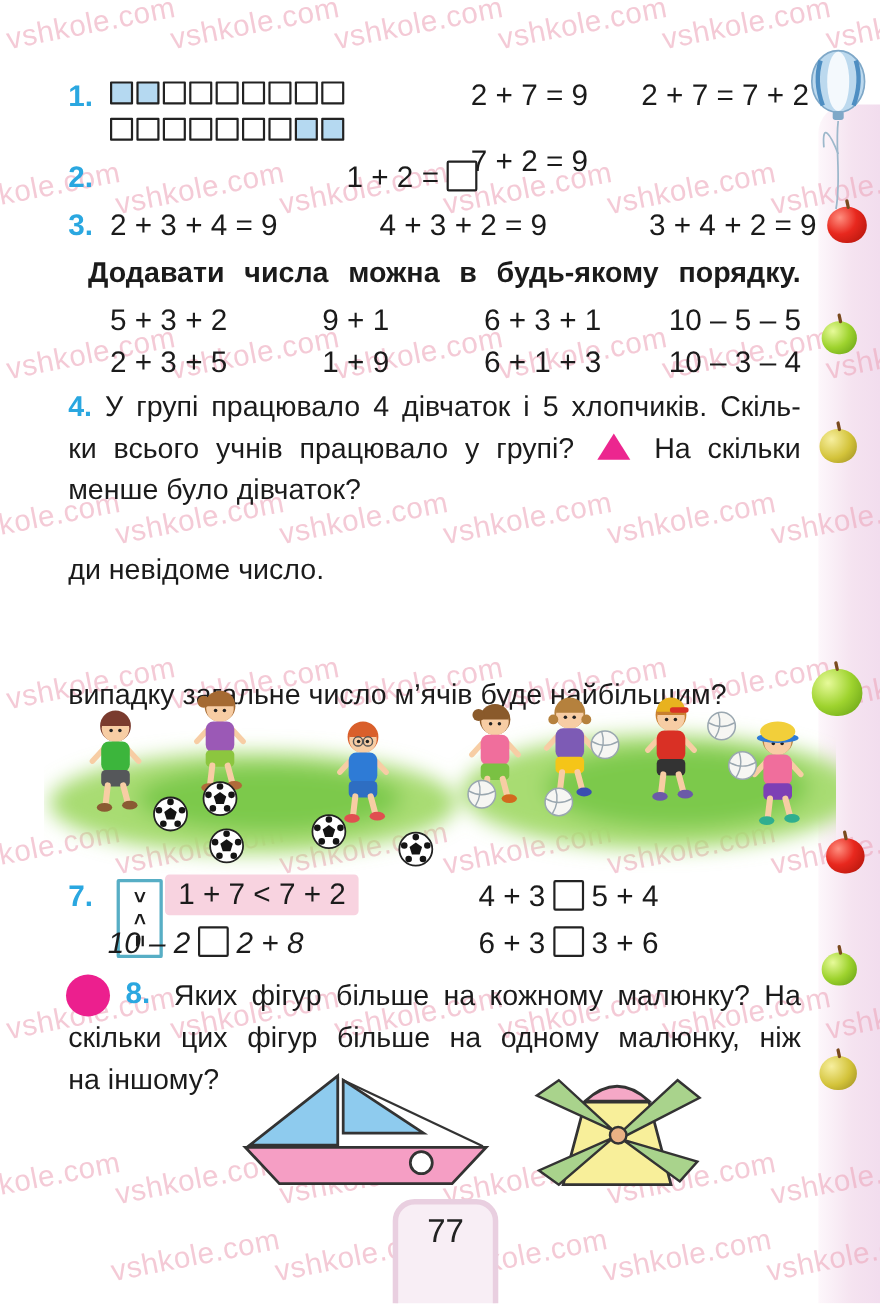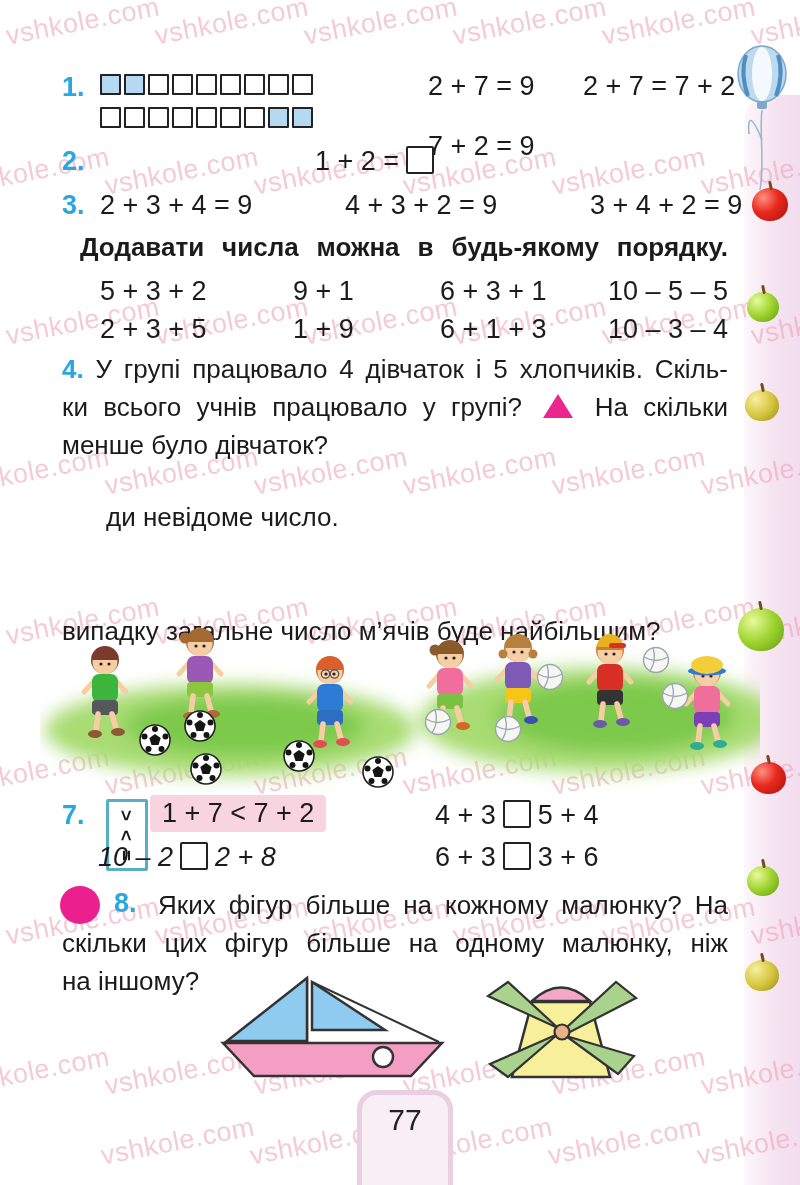--- a/index.html
+++ b/index.html
@@ -192,21 +192,21 @@
     <span class="eq" style="left:293px;top:314px;">1 + 9</span>
     <span class="eq" style="left:440px;top:276px;">6 + 3 + 1</span>
     <span class="eq" style="left:440px;top:314px;">6 + 1 + 3</span>
     <span class="eq" style="left:608px;top:276px;">10 – 5 – 5</span>
     <span class="eq" style="left:608px;top:314px;">10 – 3 – 4</span>
 
     <div class="line just" style="left:62px;top:352px;"><span class="exnum">4.</span> <span>У групі працювало 4 дівчаток і 5 хлопчиків. Скіль-</span></div>
     <div class="line" style="left:62px;top:428px;">менше було дівчаток?</div>
     <div class="line just" style="left:62px;top:390px;"><span>ки всього учнів працювало у групі?</span> <span class="tri"></span> <span>На скільки</span></div>
 
-    <div class="line" style="left:62px;top:500px;margin-left:44px;">ди невідоме число.</div>
+    <div class="line" style="left:62px;top:500px;">ди невідоме число.</div>
 
     <div class="line" style="left:62px;top:614px;">випадку загальне число м’ячів буде найбільшим?</div>
 
     <svg id="scene" style="position:absolute;left:40px;top:618px;" width="720" height="178" viewBox="0 0 720 178">
         <defs>
           <filter id="soft" x="-40%" y="-40%" width="180%" height="180%">
             <feGaussianBlur stdDeviation="9"></feGaussianBlur>
           </filter>
         </defs>
         <g filter="url(#soft)">

